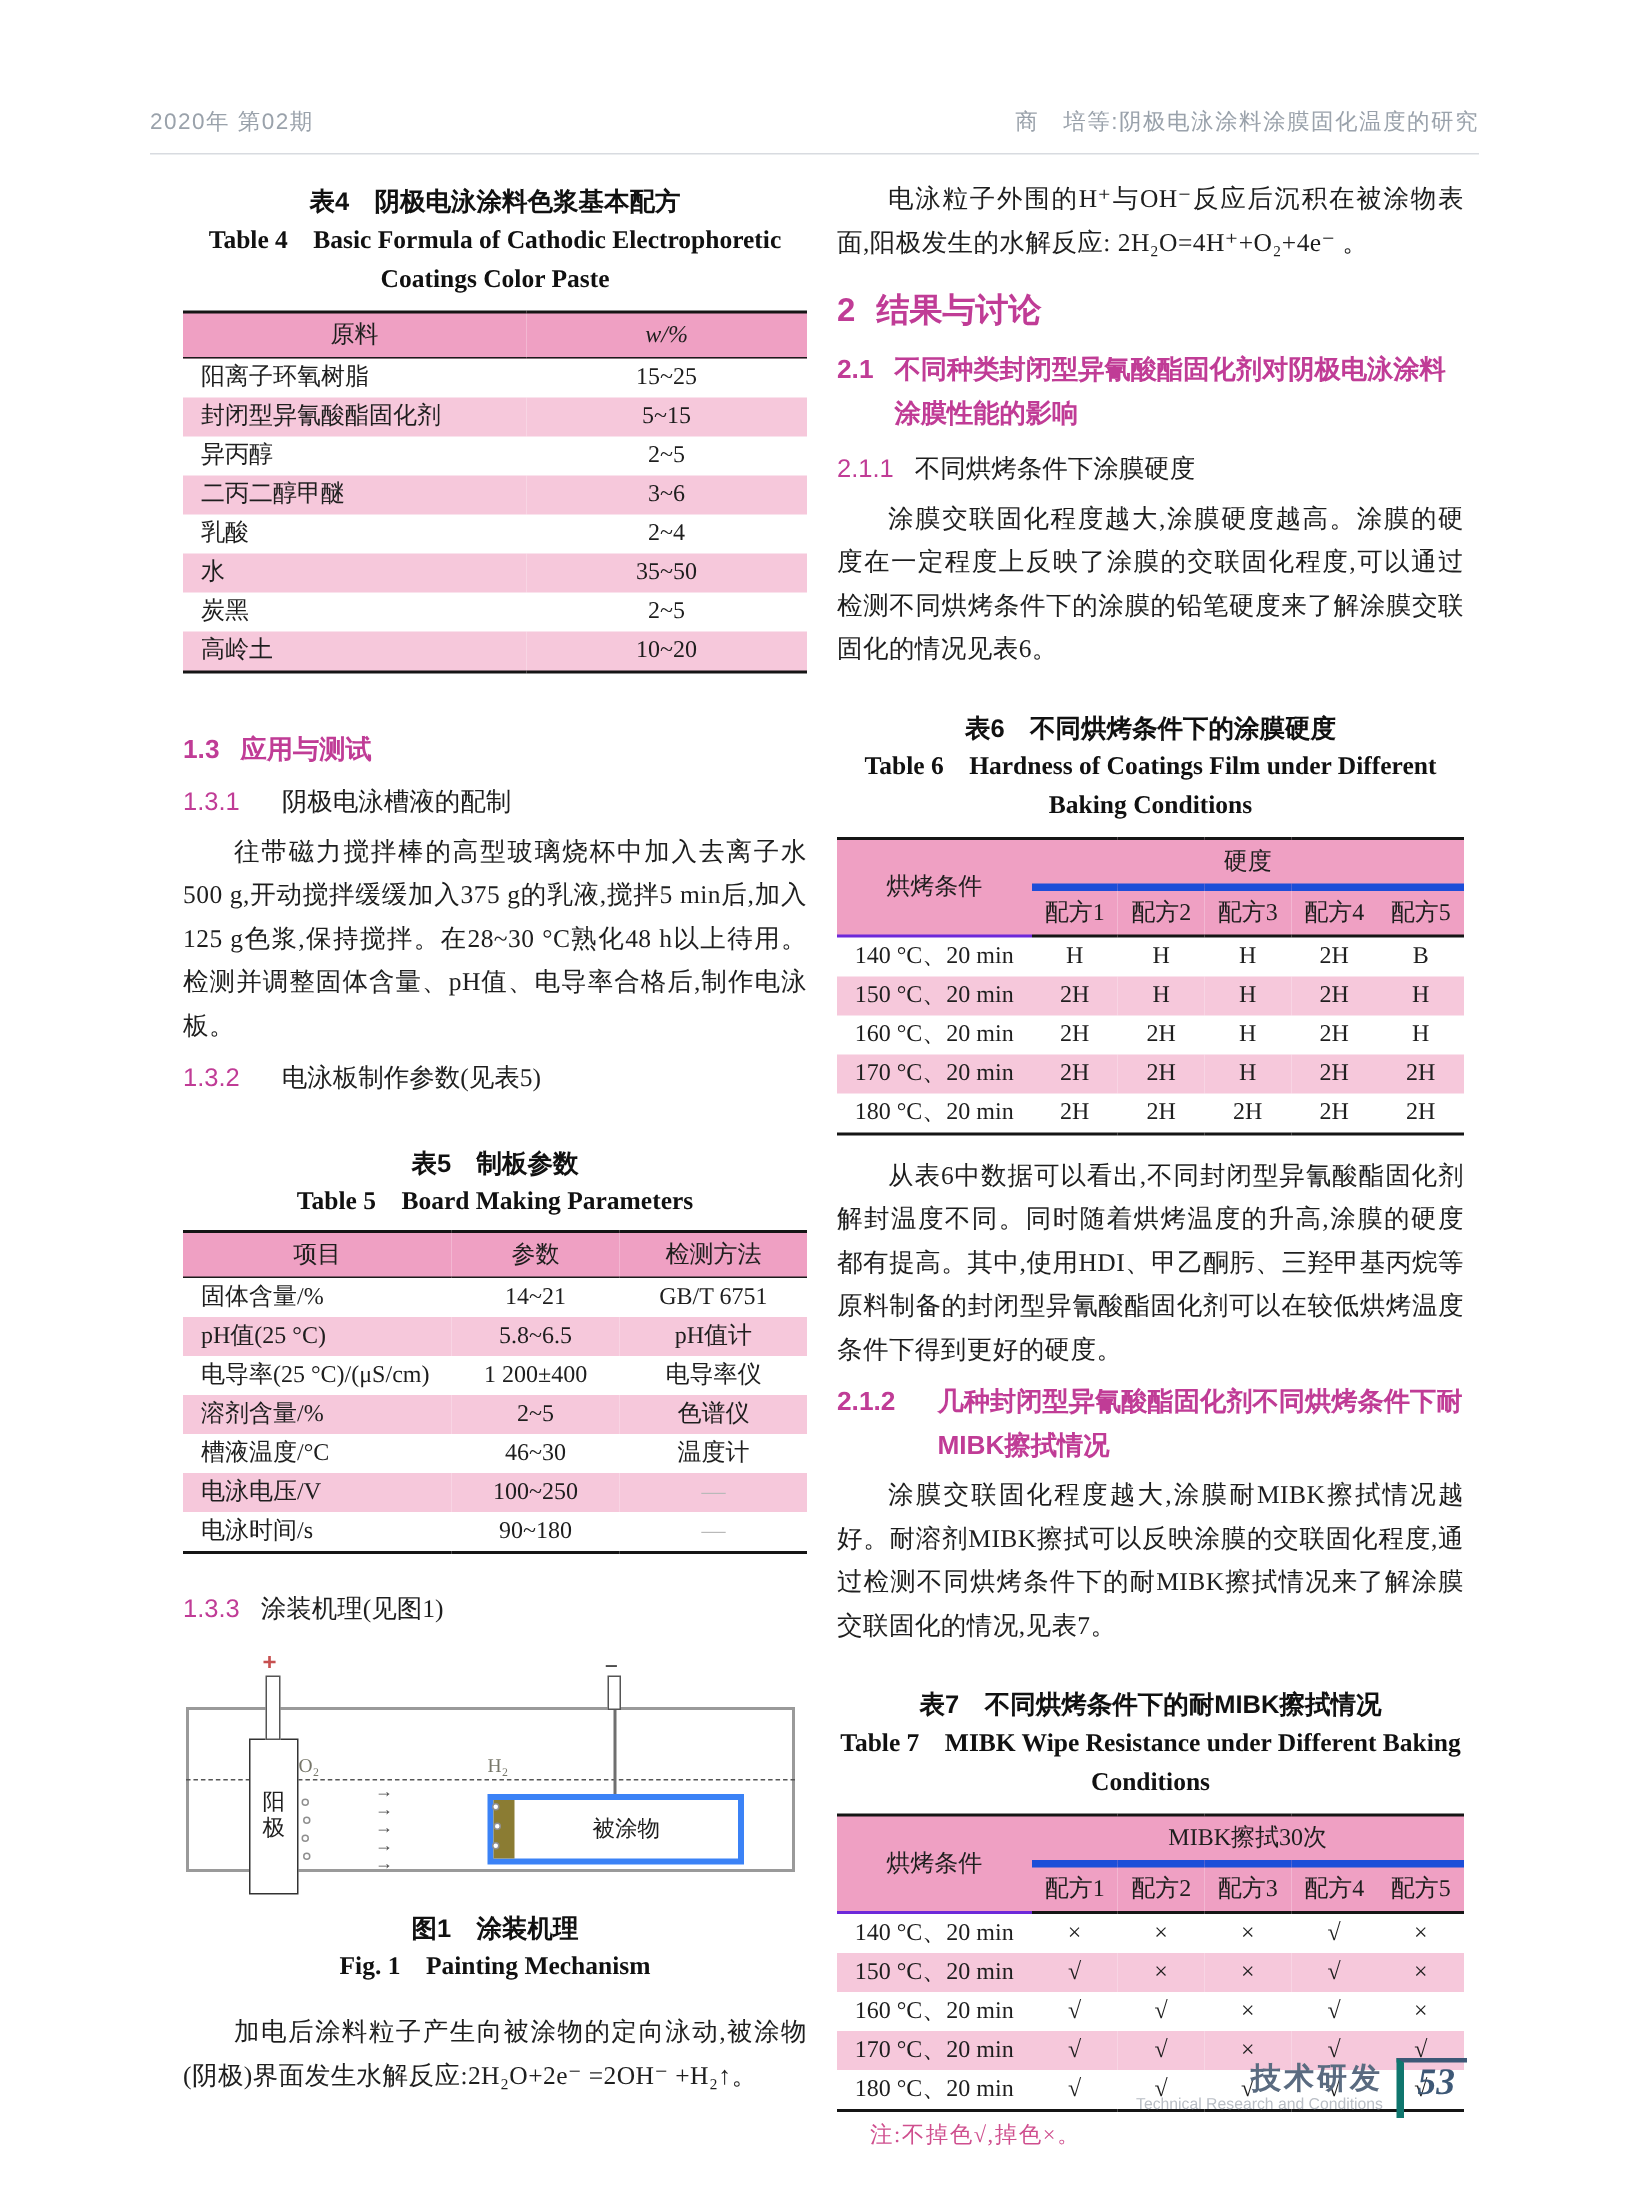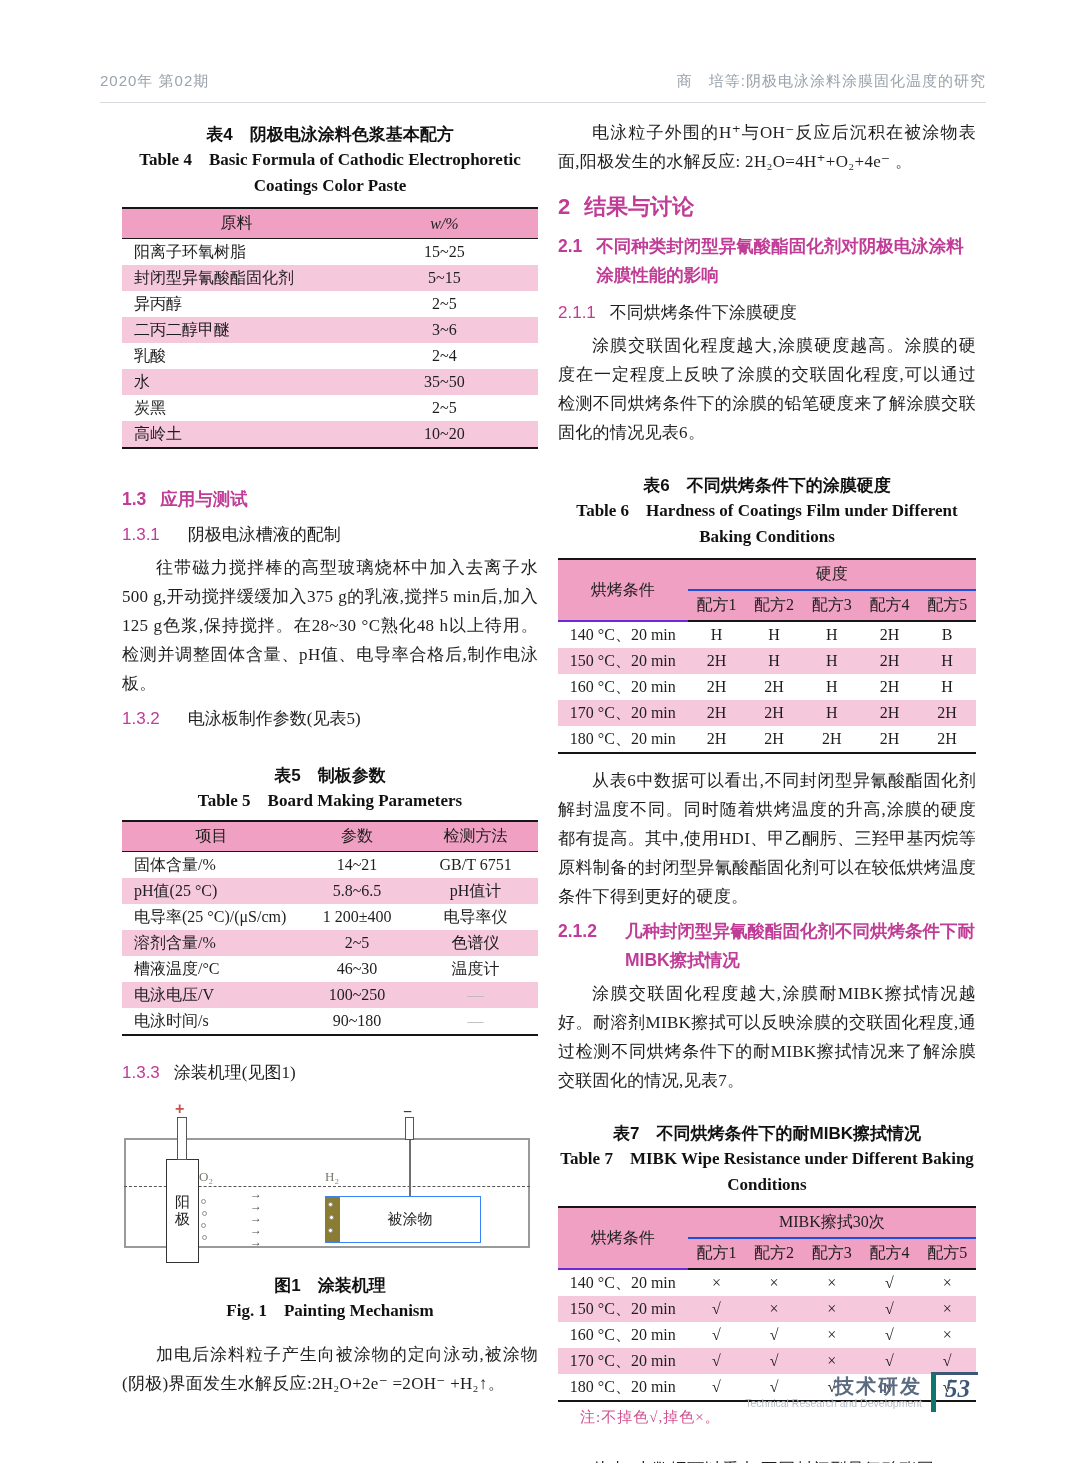--- a/index.html
+++ b/index.html
@@ -40,21 +40,21 @@
     border-top:2.5px solid #151515;border-bottom:2.5px solid #151515;font-size:16px;}
   table.datatable th{background:#efa0c3;font-weight:400;padding:4px 2px;text-align:center;}
   table.datatable td{padding:3px 2px;text-align:center;line-height:20px;}
   table.datatable tbody tr:nth-child(even){background:#f6c8db;}
   .t4 thead th,.t5 thead th{border-bottom:1.5px solid #1a1a1a;}
   .t4 td.tl,.t5 td.tl{text-align:left;padding-left:12px;}
   .t5 td,.t5 th{padding-top:4.5px;padding-bottom:4.5px;}
   .ital{font-style:italic;}
   .dash{color:#b9b9b9;}
   .t6 thead .rowhdr,.t7 thead .rowhdr{border-bottom:2px solid #6d28d9;}
-  .t6 thead .grp,.t7 thead .grp{border-bottom:2px solid #1d4ed8;}
+  .t6 thead .grp,.t7 thead .grp{border-bottom:5px solid #1d4ed8;}
   .t6 thead tr+tr th,.t7 thead tr+tr th{border-bottom:2px solid #151515;}
 
   .tbl-note{font-size:15px;color:#cf4f8e;padding-left:22px;
     font-family:"Liberation Serif","DejaVu Serif",serif;letter-spacing:1px;}
 
   
   .fig{position:relative;height:150px;}
   .fig .tank{position:absolute;left:2px;top:31px;width:406px;height:110px;border:2px solid #9a9a9a;background:#fff;}
   .fig .waterline{position:absolute;left:2px;top:79px;width:406px;border-top:1.5px dashed #555;}
   .fig .plus{position:absolute;left:53px;top:-7px;color:#c75050;
@@ -64,21 +64,21 @@
     display:flex;align-items:center;justify-content:center;}
   .fig .anode-label{width:16px;word-break:break-all;line-height:17px;font-size:15px;text-align:center;}
   .fig .gaslabel{position:absolute;font-size:13px;color:#77776a;z-index:4;}
   .fig .o2{left:77px;top:62px;}
   .fig .h2{left:203px;top:62px;}
   .fig .bub{position:absolute;width:5px;height:5px;border:1px solid #8f8f8f;border-radius:50%;background:#fff;z-index:4;}
   .fig .arrow{position:absolute;left:128px;font-size:12px;color:#4a4a4a;z-index:2;line-height:10px;}
   .fig .minus{position:absolute;left:281px;top:-4px;color:#333;font-size:16px;font-weight:700;}
   .fig .cathode-stem{position:absolute;left:283px;top:10px;width:9px;height:23px;background:#fff;border:1px solid #555;z-index:3;}
   .fig .cathode-wire{position:absolute;left:287px;top:33px;width:1.5px;height:57px;background:#6f6f6f;z-index:2;}
-  .fig .workpiece{position:absolute;left:203px;top:89px;width:156px;height:47px;background:#fff;border:1px solid #3b82f6;z-index:2;padding-left:40px;}
+  .fig .workpiece{position:absolute;left:203px;top:89px;width:171px;height:47px;background:#fff;border:4px solid #3b82f6;z-index:2;padding-left:40px;}
   .fig .coating{position:absolute;left:0;top:0;width:14px;height:100%;background:#8b7c33;}
   .fig .wp-label{position:absolute;left:14px;right:0;top:0;bottom:0;display:flex;align-items:center;justify-content:center;font-size:15px;}
 
   
   .page-footer{position:absolute;right:108px;top:1372px;display:flex;align-items:flex-start;gap:9px;}
   .footer-labels{text-align:right;padding-top:3px;}
   .footer-cn{font-family:"Liberation Sans","DejaVu Sans",sans-serif;font-weight:700;
     font-size:20px;color:#5a6b80;letter-spacing:2px;line-height:22px;}
   .footer-en{font-family:"Liberation Sans","DejaVu Sans",sans-serif;font-size:10.5px;color:#b9bec5;line-height:13px;}
   .footer-pagebox{border-left:5px solid #0f766e;border-top:3px solid #3d5876;padding:1px 8px 10px 9px;}
@@ -441,20 +441,20 @@
     </table>
 
     <div class="tbl-note mt6">注:不掉色√,掉色×。</div>
 
     <p class="para mt28">从表7中数据可以看出,不同封闭型异氰酸酯固</p>
   </div>
 
   <div class="page-footer">
     <div class="footer-labels">
       <div class="footer-cn">技术研发</div>
-      <div class="footer-en">Technical Research and Development</div>
+      <div class="footer-en">Technical Research and Conditions</div>
     </div>
     <div class="footer-pagebox">
       <span class="footer-pagenum">53</span>
     </div>
   </div>
 
 </div>
 
 </body></html>

